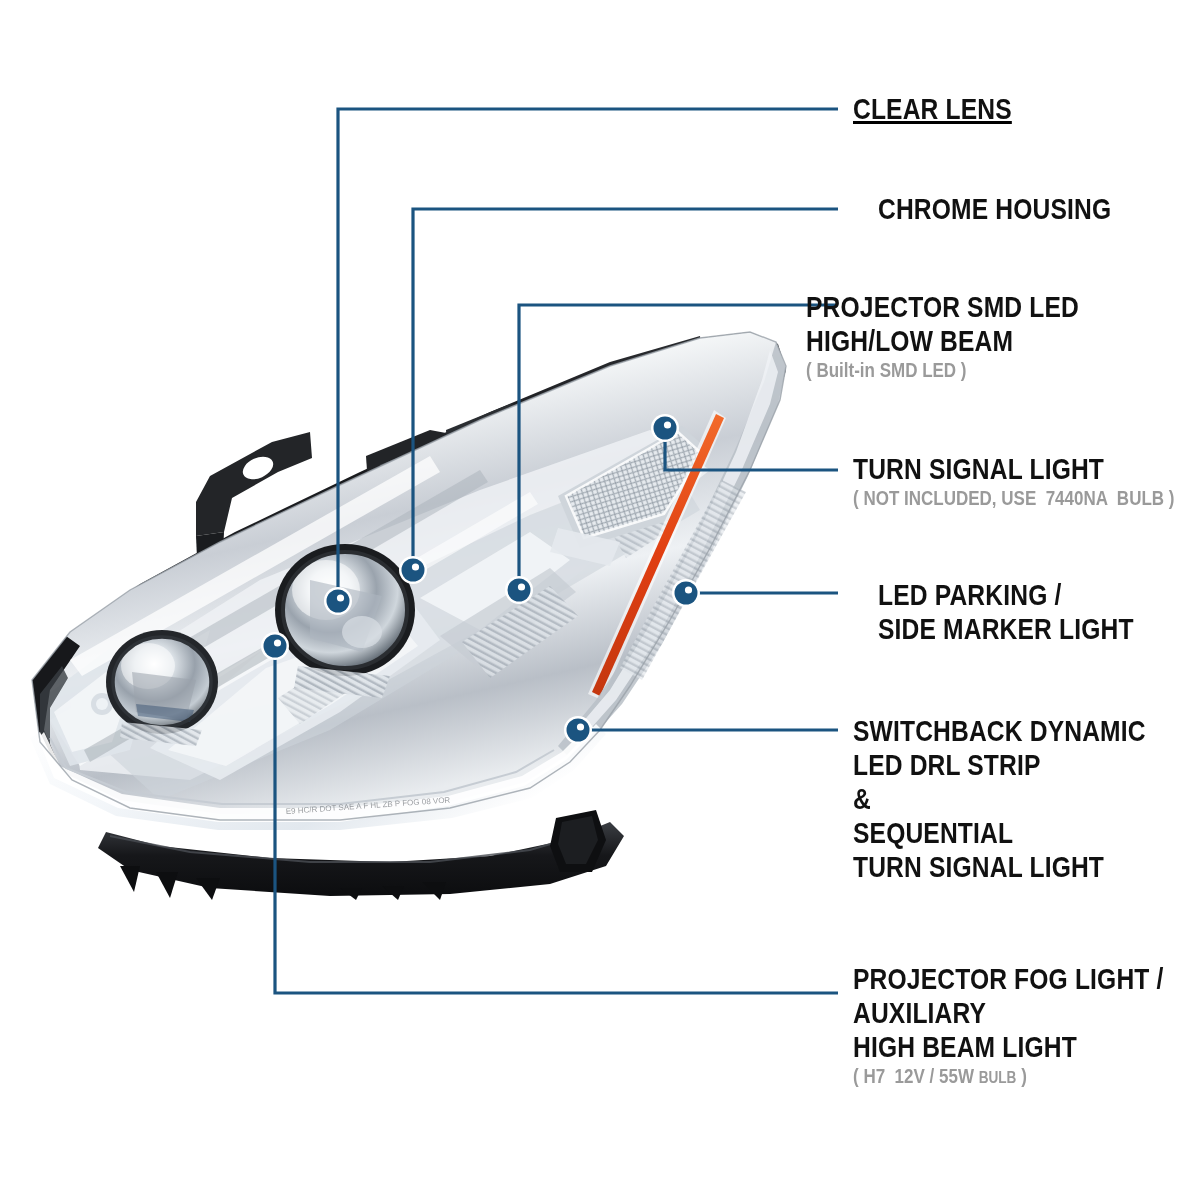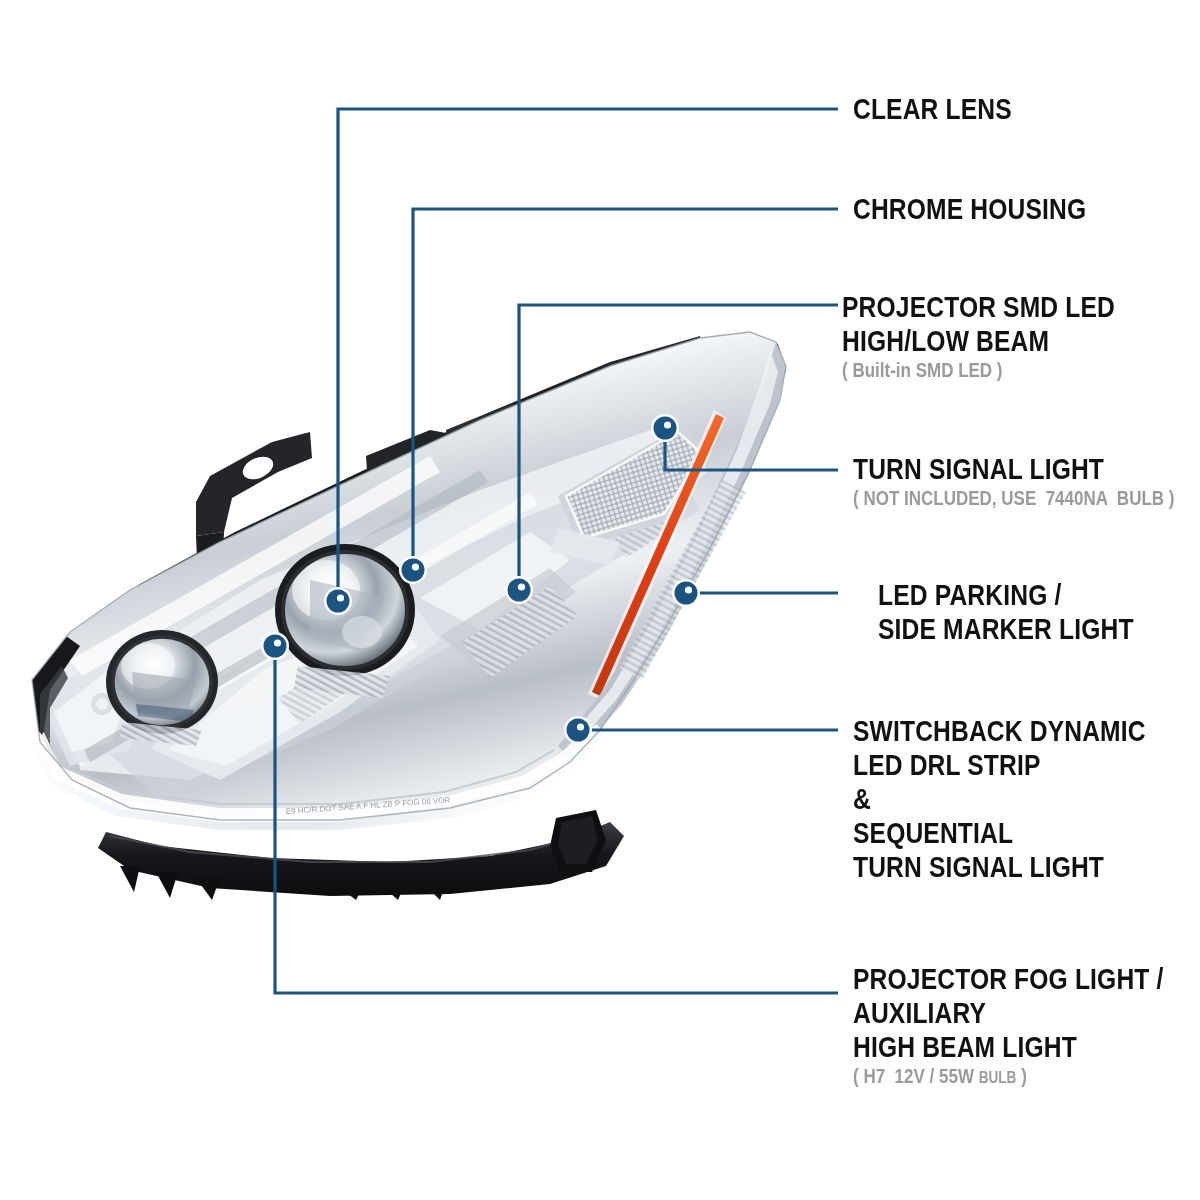--- a/index.html
+++ b/index.html
@@ -305,27 +305,27 @@
         </g>
         <g>
           <circle cx="275" cy="646" r="14" fill="#ffffff"></circle>
           <circle cx="275" cy="646" r="11.5" fill="#1b5480"></circle>
           <circle cx="277.5" cy="643" r="3.6" fill="#ffffff"></circle>
         </g>
       </g>
   </svg>
 
   <div id="labels">
-      <div class="label-block" style="left: 853px; top: 92px;">
+      <div class="label-block" style="left: 853px; top: 92px; text-decoration: underline;">
         <div class="label-line">CLEAR LENS</div>
       </div>
-      <div class="label-block" style="left: 853px; top: 192px;">
+      <div class="label-block" style="left: 878px; top: 192px;">
         <div class="label-line">CHROME HOUSING</div>
       </div>
-      <div class="label-block" style="left: 842px; top: 290px;">
+      <div class="label-block" style="left: 806px; top: 290px;">
         <div class="label-line">PROJECTOR SMD LED</div>
         <div class="label-line">HIGH/LOW BEAM</div>
         <div class="label-sub">( Built-in SMD LED )</div>
       </div>
       <div class="label-block" style="left: 853px; top: 452px;">
         <div class="label-line">TURN SIGNAL LIGHT</div>
         <div class="label-sub">( NOT INCLUDED, USE  7440NA  BULB )</div>
       </div>
       <div class="label-block" style="left: 878px; top: 578px;">
         <div class="label-line">LED PARKING /</div>

